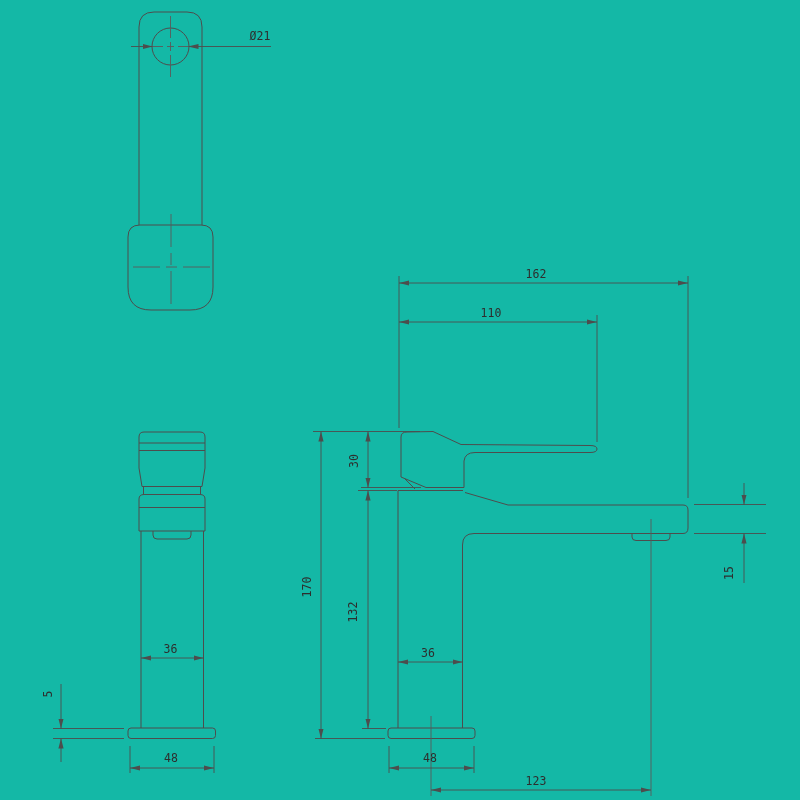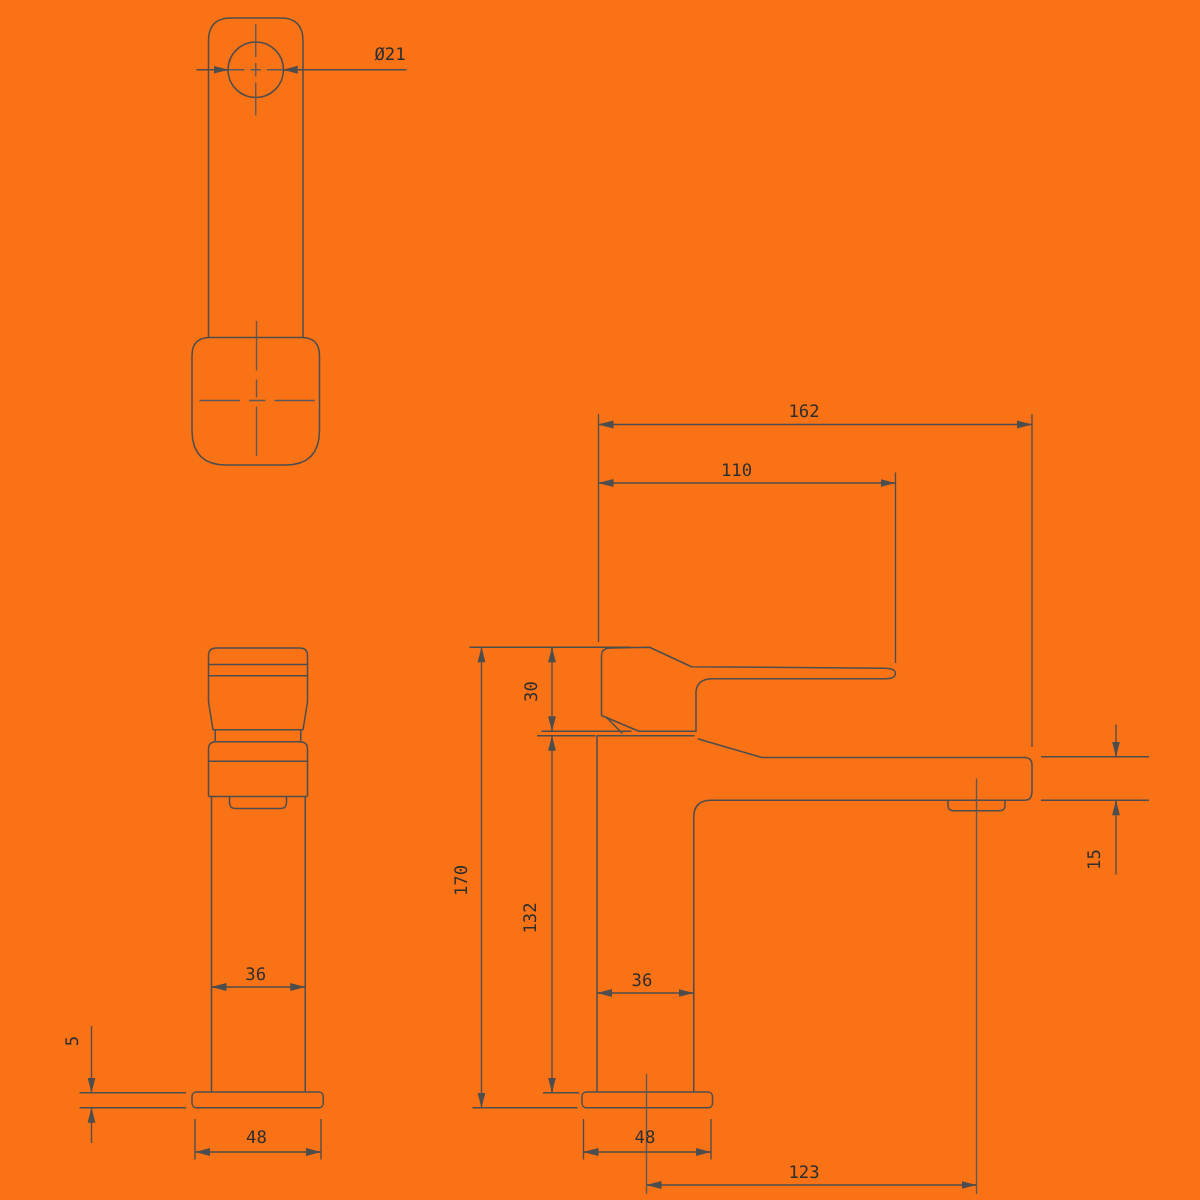--- a/index.html
+++ b/index.html
@@ -7,21 +7,21 @@
     padding: 0;
     width: 800px;
     height: 800px;
     background: #ffffff;
     font-family: "DejaVu Sans Mono", "Liberation Mono", monospace;
   }
   #drawing-stage {
     position: relative;
     width: 800px;
     height: 800px;
-    background: #f97316;
+    background: #14b8a6;
   }
   svg { display: block; }
   .ol  { fill: none; stroke: #4d4d4d; stroke-width: 1; stroke-linejoin: round; stroke-linecap: butt; }
   .cl  { fill: none; stroke: #5a5a5a; stroke-width: 0.9; }
   .dim { fill: none; stroke: #4d4d4d; stroke-width: 0.9; }
   .dimtext {
     font-family: "DejaVu Sans Mono", "Liberation Mono", monospace;
     font-size: 11.5px;
     fill: #2e2e2e;
     text-anchor: middle;

